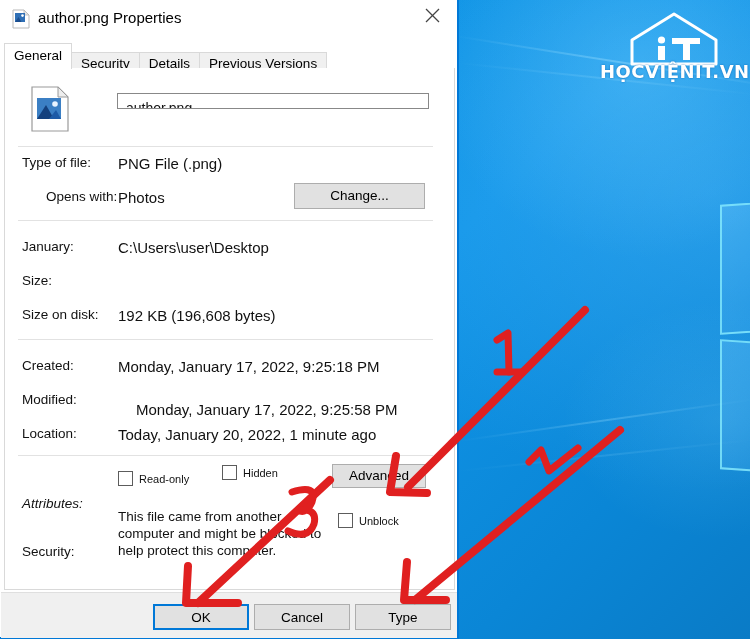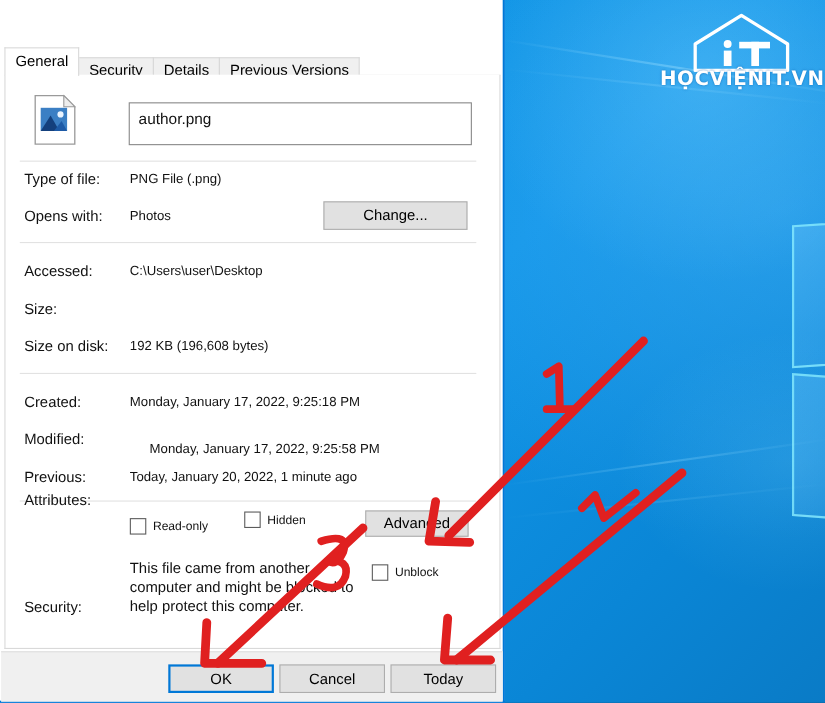--- a/index.html
+++ b/index.html
@@ -159,35 +159,35 @@
   }
 
   .row-label {
     position: absolute;
     font-size: 13.5px;
     color: #111;
     left: 22px;
   }
   .row-value {
     position: absolute;
-    font-size: 12px;
+    font-size: 15px;
     color: #111;
     left: 118px;
   }
 
   
   #file-icon {
     position: absolute;
     left: 30px; top: 86px;
     width: 40px; height: 46px;
   }
   #filename-input {
     position: absolute;
     left: 117px; top: 93px;
-    width: 312px; height: 39px;
+    width: 312px; height: 16px;
     border: 1px solid #888;
     background: #fff;
     font-size: 14px;
     color: #111;
     padding: 0 8px;
     box-sizing: border-box;
     font-family: "Liberation Sans", sans-serif;
     line-height: 28px;
     white-space: nowrap;
     overflow: hidden;
@@ -304,20 +304,36 @@
       <circle cx="61.5" cy="32" r="3.6"></circle>
       <rect x="72" y="30" width="28" height="6"></rect>
       <rect x="83" y="30" width="7" height="22"></rect>
     </g>
   </svg>
   <div class="wm-label">HỌCVIỆNIT.VN</div>
 </div>
 
 <div id="dialog">
 
+  <div id="titlebar">
+    <svg id="title-icon" viewBox="0 0 18 20">
+      <path d="M1 1 H12 L17 6 V19 H1 Z" fill="#ffffff" stroke="#b9b9b9" stroke-width="1"></path>
+      <path d="M12 1 L17 6 H12 Z" fill="#e6e6e6" stroke="#b9b9b9" stroke-width="0.8"></path>
+      <rect x="3" y="4" width="10" height="9" fill="#2f6fb5"></rect>
+      <circle cx="10.5" cy="6.6" r="1.3" fill="#ffffff"></circle>
+      <path d="M3 13 L6.5 8 L9.5 13 Z" fill="#1b4e8f"></path>
+    </svg>
+    <div id="title-text">author.png Properties</div>
+    <div id="close-btn">
+      <svg width="17" height="17" viewBox="0 0 17 17">
+        <line x1="2" y1="2" x2="15" y2="15" stroke="#444" stroke-width="1.3"></line>
+        <line x1="15" y1="2" x2="2" y2="15" stroke="#444" stroke-width="1.3"></line>
+      </svg>
+    </div>
+  </div>
 
   <div id="tabstrip">
     <div class="tab active">General</div>
     <div class="tab">Security</div>
     <div class="tab">Details</div>
     <div class="tab">Previous Versions</div>
   </div>
 
   <div id="panel"></div>
 
@@ -330,69 +346,69 @@
     <path d="M19 33 L26 24 L31 33 Z" fill="#1d5aa6"></path>
   </svg>
 
   <div id="filename-input">author.png</div>
 
   <div class="hr" style="top:146px;"></div>
 
   <div class="row-label" style="top:155px;">Type of file:</div>
   <div class="row-value" style="top:155px;">PNG File (.png)</div>
 
-  <div class="row-label" style="top:189px;">Opens with:</div>
+  <div class="row-label" style="top:189px;margin-left:24px;">Opens with:</div>
   <div class="row-value" style="top:189px;">Photos</div>
   <div class="btn" id="btn-change">Change...</div>
 
   <div class="hr" style="top:220px;"></div>
 
-  <div class="row-label" style="top:239px;">Accessed:</div>
+  <div class="row-label" style="top:239px;">January:</div>
   <div class="row-value" style="top:239px;">C:\Users\user\Desktop</div>
 
   <div class="row-label" style="top:273px;">Size:</div>
 
   <div class="row-label" style="top:307px;">Size on disk:</div>
   <div class="row-value" style="top:307px;">192 KB (196,608 bytes)</div>
 
   <div class="hr" style="top:339px;"></div>
 
   <div class="row-label" style="top:358px;">Created:</div>
   <div class="row-value" style="top:358px;">Monday, January 17, 2022, 9:25:18 PM</div>
 
   <div class="row-label" style="top:392px;">Modified:</div>
   <div class="row-value" style="top:401px;margin-left:18px;">Monday, January 17, 2022, 9:25:58 PM</div>
 
-  <div class="row-label" style="top:426px;">Previous:</div>
+  <div class="row-label" style="top:426px;">Location:</div>
   <div class="row-value" style="top:426px;">Today, January 20, 2022, 1 minute ago</div>
 
   <div class="hr" style="top:455px;"></div>
 
-  <div class="row-label" style="top:447px;">Attributes:</div>
+  <div class="row-label" style="top:496px;font-style:italic;">Attributes:</div>
   <div class="chk-wrap" style="left:118px; top:471px;">
     <span class="chkbox"></span>
     <span>Read-only</span>
   </div>
   <div class="chk-wrap" style="left:222px; top:465px;">
     <span class="chkbox"></span>
     <span>Hidden</span>
   </div>
   <div class="btn" id="btn-advanced">Advanced</div>
 
   <div class="row-label" style="top:508px;margin-top:36px;">Security:</div>
   <div id="security-text">This file came from another computer and might be blocked to help protect this computer.</div>
   <div class="chk-wrap" style="left:338px; top:513px;">
     <span class="chkbox"></span>
     <span>Unblock</span>
   </div>
 
   <div id="buttonbar">
     <div class="dlgbtn" id="btn-ok">OK</div>
     <div class="dlgbtn" id="btn-cancel">Cancel</div>
-    <div class="dlgbtn" id="btn-apply">Today</div>
+    <div class="dlgbtn" id="btn-apply">Type</div>
   </div>
 </div>
 
 <svg id="annotations" viewBox="0 0 750 639">
   <g stroke="#e02020" stroke-width="8" fill="none" stroke-linecap="round" stroke-linejoin="round">
 
     <line x1="585" y1="310" x2="408" y2="487"></line>
     <polyline points="396,456 390,492 427,493"></polyline>
 
     <line x1="620" y1="430" x2="415" y2="600"></line>

